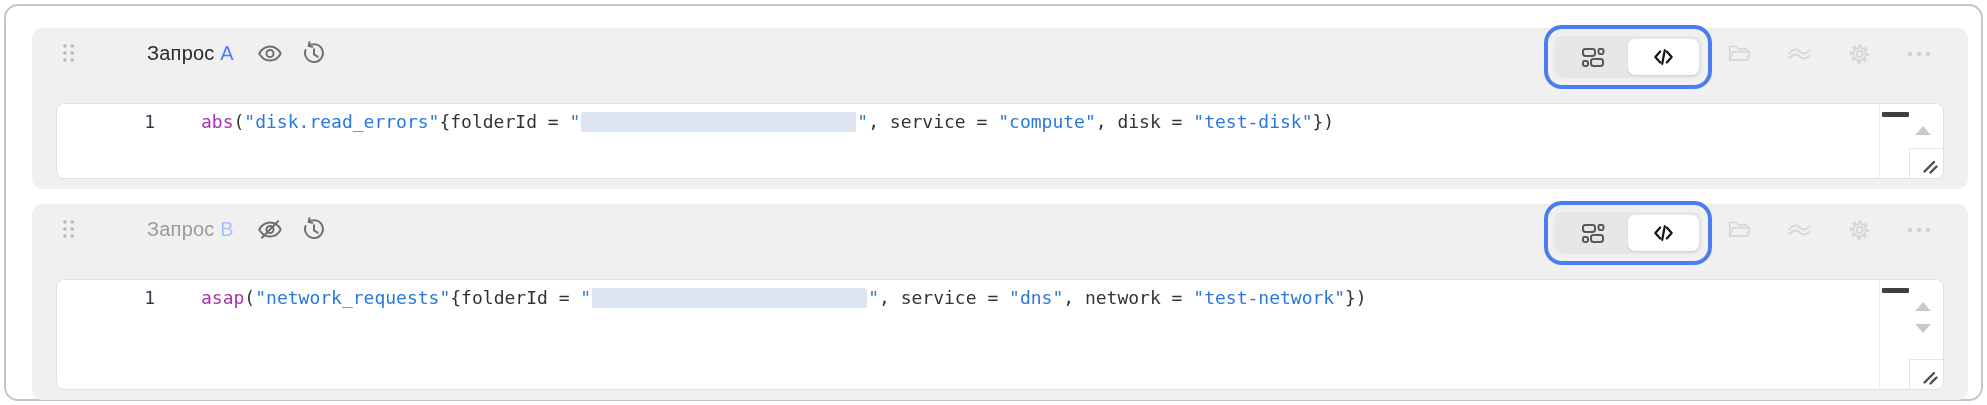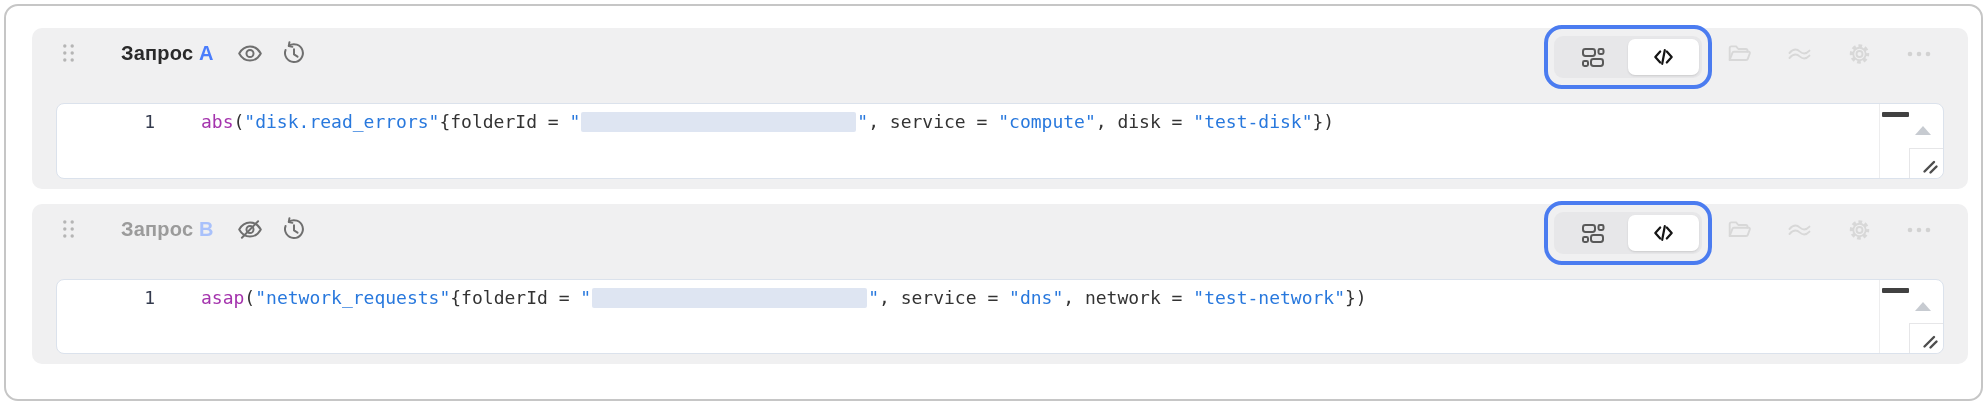--- a/index.html
+++ b/index.html
@@ -4,26 +4,26 @@
 <style>
   * { margin:0; padding:0; box-sizing:border-box; }
   html,body { background:#ffffff; }
   body { font-family:"Liberation Sans","DejaVu Sans",sans-serif; }
   .stage { position:relative; width:1987px; height:405px; overflow:hidden; background:#fff; }
   .frame { position:absolute; left:4px; top:4px; right:4px; bottom:4px;
            border:2px solid var(--frame_border); border-radius:14px; background:#fff; }
 
   .panel { position:absolute; left:26px; width:1936px; background:var(--panel_bg); border-radius:10px; }
   .panel-a { top:22px; height:161px; }
-  .panel-b { top:198px; height:160px; }
+  .panel-b { top:198px; height:196px; }
 
   .panel-header { position:absolute; top:0; left:0; right:0; height:50px;
                   display:flex; align-items:center; padding-left:29px; }
   .drag-handle { width:20px; height:24px; margin-right:40px; cursor:grab; display:flex; align-items:center; }
-  .panel-title { font-size:20px; font-weight:700; letter-spacing:.2px; white-space:nowrap; }
+  .panel-title { font-size:20px; font-weight:400; letter-spacing:.2px; white-space:nowrap;margin-left:26px; }
   .panel-a .title-word { color:var(--title_active); }
   .panel-b .title-word { color:var(--title_hidden); }
   .panel-a .title-letter { color:var(--title_letter_active); }
   .panel-b .title-letter { color:var(--title_letter_hidden); }
   .hdr-btn { background:none; border:none; width:36px; height:36px; display:flex;
              align-items:center; justify-content:center; cursor:pointer; }
   .hdr-btn.vis { margin-left:18px; }
   .hdr-btn.hist { margin-left:8px; }
 
   

